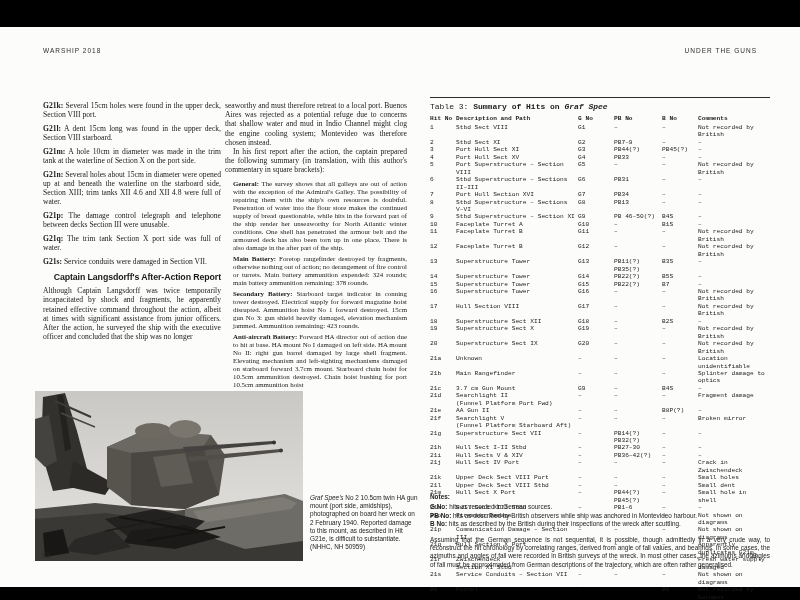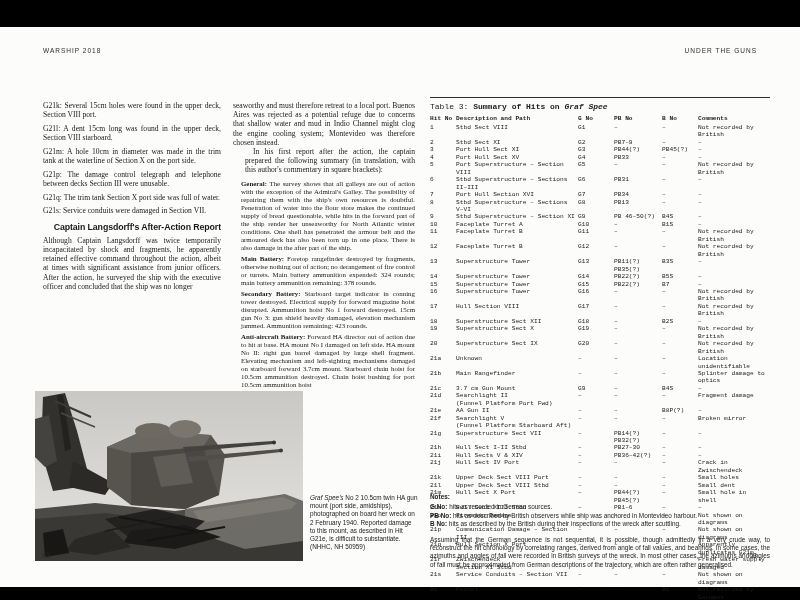--- a/index.html
+++ b/index.html
@@ -13,25 +13,25 @@
   .runhead.left{left:43px;}
   .runhead.right{right:43px;text-align:right;}
   .folio{position:absolute;bottom:28px;font-family:"Liberation Sans",sans-serif;
          font-size:7px;color:#2b2b2b;}
   .folio.left{left:42px;}
   .folio.right{right:43px;}
 
   
   .col{position:absolute;top:74px;text-align:justify;font-size:7.6px;line-height:9.2px;}
   .col1{left:43px;width:178px;}
-  .col2{left:233px;width:182px;}
+  .col2{left:225px;width:182px;}
   .hang{margin:0 0 4.5px 0;}
-  .hang b{font-weight:normal;}
+  .hang b{font-weight:bold;}
   .col2 p{margin:0;}
-  .col2 p.indent{text-indent:8px;margin-left:12px;}
+  .col2 p.indent{text-indent:8px;}
   .quotes{margin-top:5px;margin-left:8px;width:174px;font-size:6.9px;line-height:8.1px;}
   .quotes p{margin:0 0 2.5px 0;text-align:justify;}
   .quotes b{font-weight:bold;}
 
   .section-heading{font-family:"Liberation Sans",sans-serif;font-weight:bold;
                    font-size:8.8px;letter-spacing:-0.1px;text-align:right;
                    margin:7px 0 4px 0;}
 
   
   .photo{position:absolute;left:35px;top:364px;width:268px;height:170px;background:#d8d7d4;}
@@ -68,20 +68,21 @@
 <div class="spread">
 
   <div class="runhead left">WARSHIP 2018</div>
   <div class="runhead right">UNDER THE GUNS</div>
 
   <div class="col col1">
     <div id="hit-items">
         <p class="hang"><b>G21k:</b> Several 15cm holes were found in the upper deck, Section VIII port.</p>
         <p class="hang"><b>G21l:</b> A dent 15cm long was found in the upper deck, Section VIII starboard.</p>
         <p class="hang"><b>G21m:</b> A hole 10cm in diameter was made in the trim tank at the waterline of Section X on the port side.</p>
+        <p class="hang"><b>G21n:</b> Several holes about 15cm in diameter were opened up at and beneath the waterline on the starboard side, Section XIII; trim tanks XII 4.6 and XII 4.8 were full of water.</p>
         <p class="hang"><b>G21p:</b> The damage control telegraph and telephone between decks Section III were unusable.</p>
         <p class="hang"><b>G21q:</b> The trim tank Section X port side was full of water.</p>
         <p class="hang"><b>G21s:</b> Service conduits were damaged in Section VII.</p>
       </div>
     <div class="section-heading">Captain Langsdorff's After-Action Report</div>
     <p class="hang">Although Captain Langsdorff was twice temporarily incapacitated by shock and fragments, he apparently retained effective command throughout the action, albeit at times with significant assistance from junior officers. After the action, he surveyed the ship with the executive officer and concluded that the ship was no longer</p>
   </div>
 
   <div class="col col2">
     <p>seaworthy and must therefore retreat to a local port. Buenos Aires was rejected as a potential refuge due to concerns that shallow water and mud in Indio Channel might clog the engine cooling system; Montevideo was therefore chosen instead.</p>

